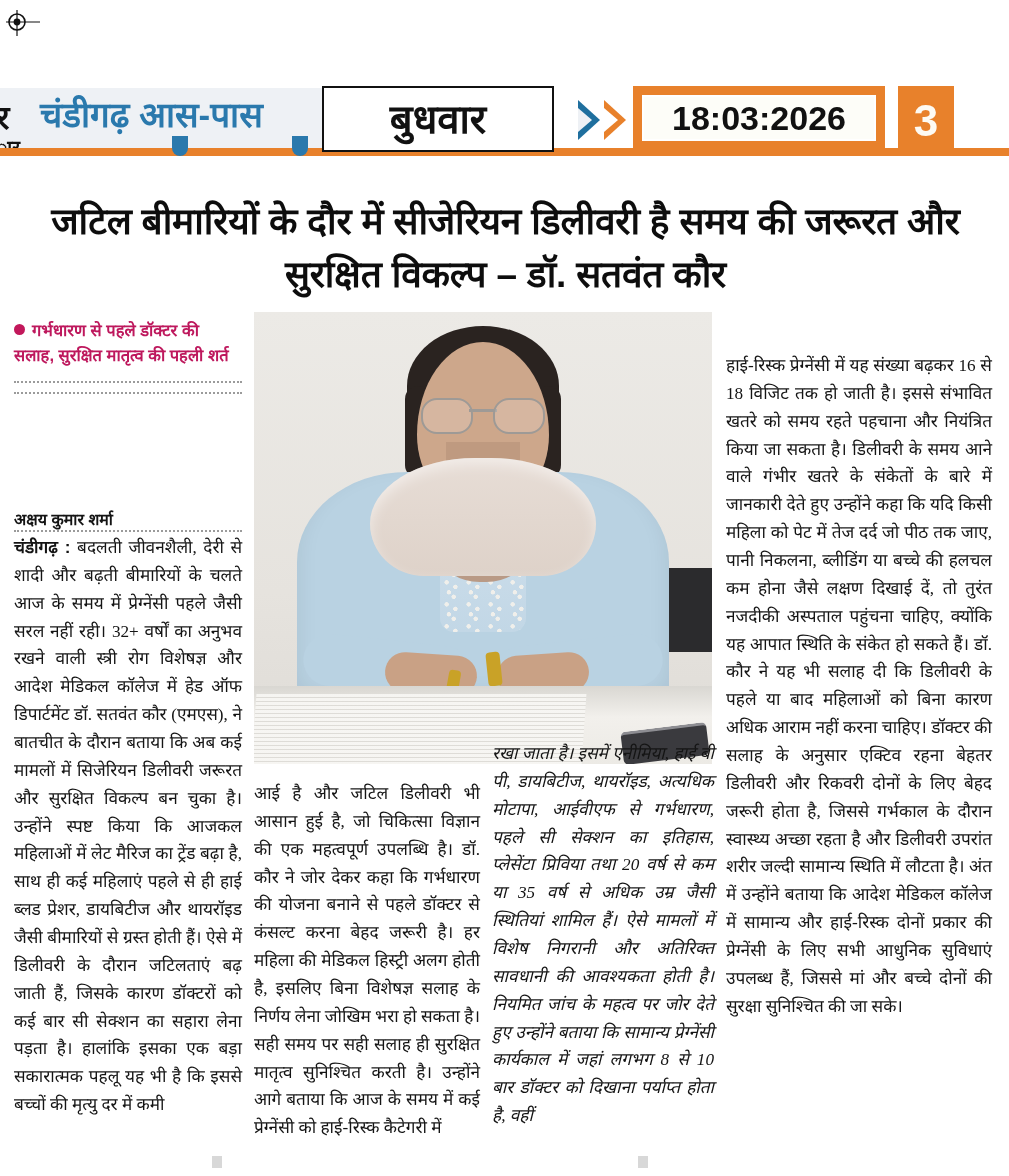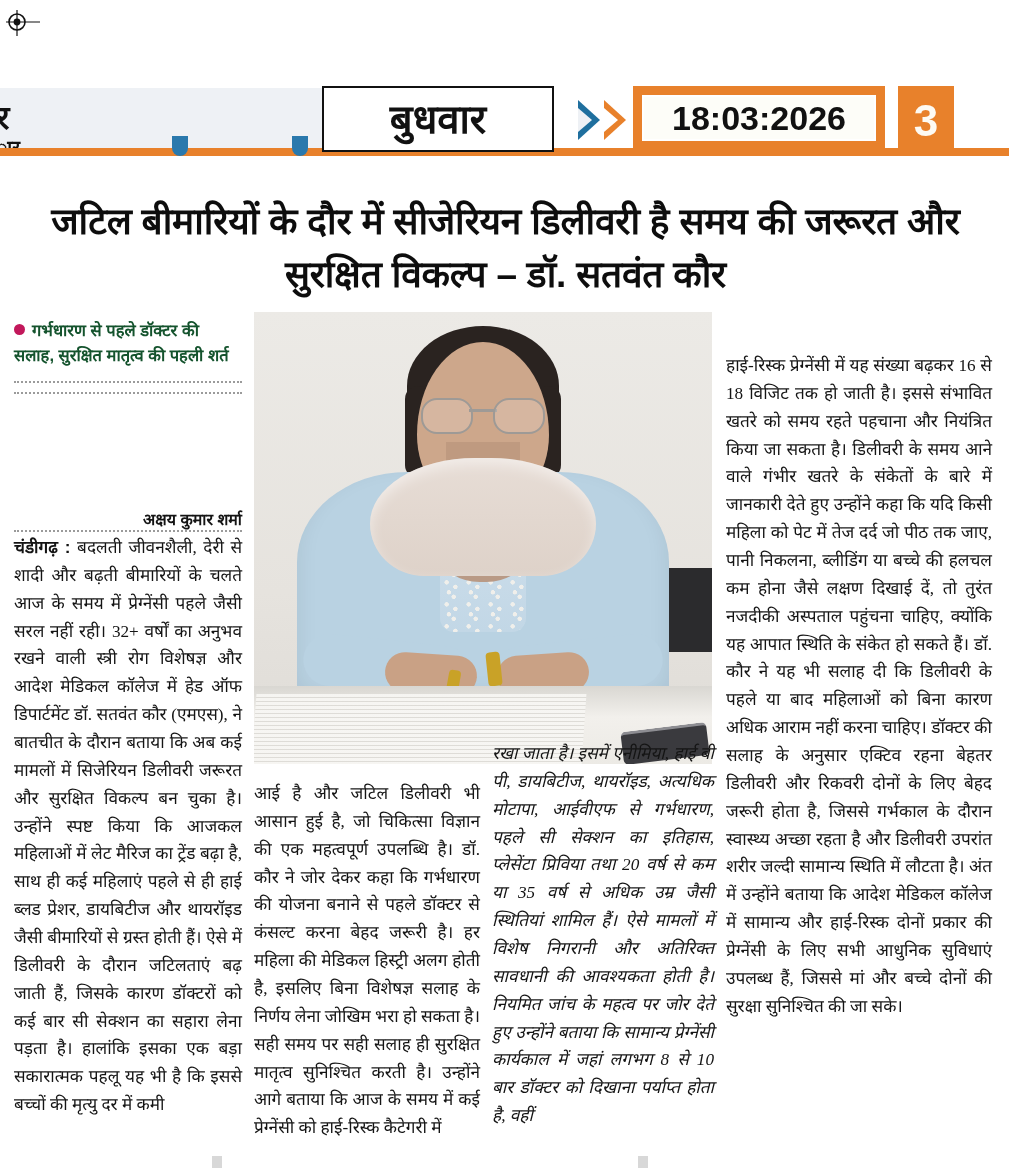--- a/index.html
+++ b/index.html
@@ -213,21 +213,21 @@
 
   
   .bullets {
     position: absolute;
     left: 14px; top: 318px;
     width: 228px;
   }
   .bullet {
     position: relative;
     padding: 0 0 8px 0;
-    color: #14532d;
+    color: #be185d;
     font-family: "Liberation Sans", sans-serif;
     font-weight: bold;
     font-size: 16.5px;
     line-height: 1.52;
   }
   .bullet .dot {
     display: inline-block;
     width: 11px; height: 11px;
     border-radius: 50%;
     background: #c2185b;
@@ -238,21 +238,21 @@
     width: 100%;
     border-top: 2px dotted #9b9b9b;
     margin: 5px 0 9px 0;
     height: 0;
   }
 
   .byline {
     position: absolute;
     left: 14px; top: 508px;
     width: 228px;
-    text-align: right;
+    text-align: left;
     font-family: "Liberation Sans", sans-serif;
     font-weight: bold;
     font-size: 16px;
     color: #141414;
   }
   .byline-rule {
     position: absolute;
     left: 14px; top: 530px;
     width: 228px;
     border-top: 2px dotted #9b9b9b;
@@ -475,20 +475,21 @@
     <line x1="0" y1="12" x2="34" y2="12" stroke="#111" stroke-width="1.2"></line>
   </svg>
 </div>
 
 <div class="masthead">
   <div class="mh-plate"></div>
 
   <div class="mh-edge-word">र</div>
   <div class="mh-edge-word2">ार</div>
 
+  <div class="mh-city">चंडीगढ़ आस-पास</div>
 
   <div class="mh-orangebar"></div>
   <div class="mh-whiteline"></div>
 
   <div class="mh-pin p1"></div>
   <div class="mh-pin p2"></div>
 
   <div class="mh-daybox">
     <span class="mh-day">बुधवार</span>
   </div>

